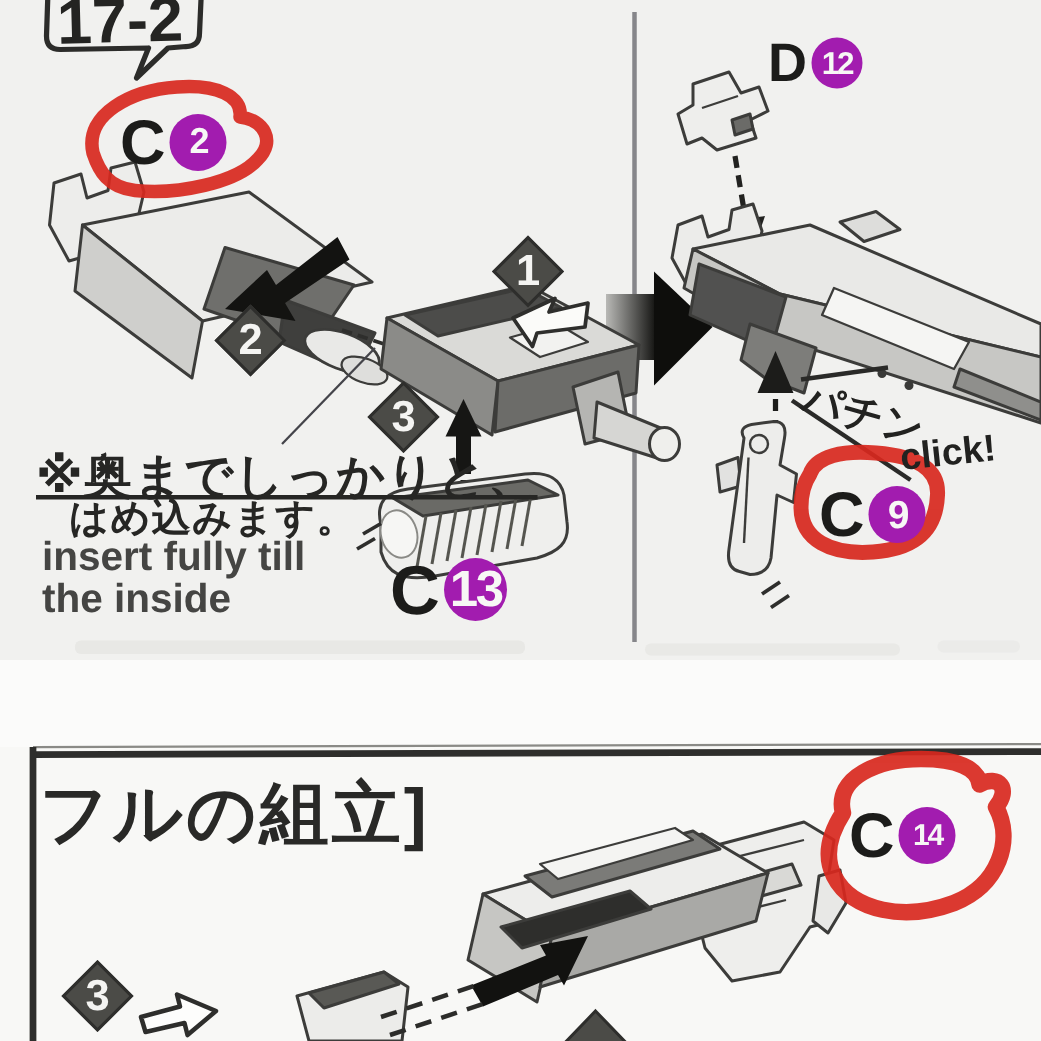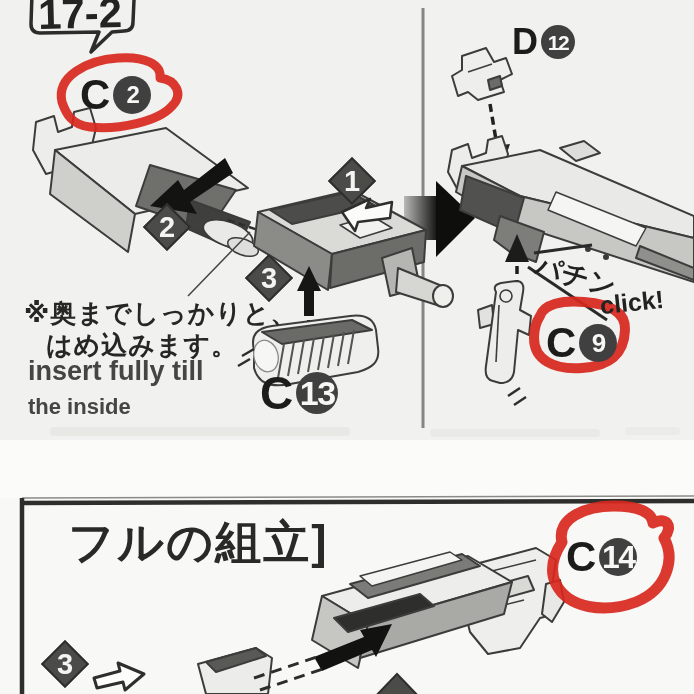--- a/index.html
+++ b/index.html
@@ -7,29 +7,29 @@
        font-family:"Liberation Sans","DejaVu Sans",sans-serif;}
   #stage{position:relative;width:694px;height:694px;overflow:hidden;}
   .sect-top{position:absolute;left:0;top:0;width:694px;height:440px;background:#f1f1ef;}
   .sect-bottom{position:absolute;left:0;top:498px;width:694px;height:196px;background:#f8f8f6;}
   svg.art{position:absolute;left:0;top:0;pointer-events:none;}
   .txt{position:absolute;color:#262624;font-weight:bold;white-space:nowrap;}
   
   .part-label{position:absolute;display:flex;align-items:center;gap:3px;color:#1c1c1a;font-weight:bold;}
   .part-label .ltr{line-height:1;}
   .part-label .num{display:inline-flex;align-items:center;justify-content:center;
-      background:#404040;color:#f7f7f5;border-radius:50%;line-height:1;letter-spacing:-1.5px;font-weight:bold;}
+      background:#a21caf;color:#f7f7f5;border-radius:50%;line-height:1;letter-spacing:-1.5px;font-weight:bold;}
   
   .diamond{position:absolute;width:46px;height:46px;}
   .diamond::before{content:"";position:absolute;inset:6px;background:#4b4b47;
       border:2px solid #2e2e2c;transform:rotate(45deg);}
   .diamond span{position:absolute;inset:0;display:flex;align-items:center;justify-content:center;
       color:#f4f4f2;font-weight:bold;font-size:29px;}
   .jp{letter-spacing:1px;}
-  .heading{font-size:46px;letter-spacing:2px;color:#292927;margin-left:42px;}
+  .heading{font-size:46px;letter-spacing:2px;color:#292927;}
   .sfx-jp{transform:rotate(16deg);font-size:27px;color:#222220;}
   .sfx-en{transform:rotate(-6deg);font-size:25px;color:#222220;}
   .step-badge{font-size:42px;color:#242422;transform:rotate(-1.5deg);}
 </style>
 </head>
 <body>
 
 <div id="stage">
   <div class="sect-top"></div>
   <div class="sect-bottom"></div>
@@ -210,38 +210,38 @@
   <div class="part-label" style="left:260px;top:370px;">
     <span class="ltr" style="font-size:46px;">C</span>
     <span class="num" style="width:42px;height:42px;font-size:34px;">13</span>
   </div>
   <div class="part-label" style="left:546px;top:322px;">
     <span class="ltr" style="font-size:42px;">C</span>
     <span class="num" style="width:38px;height:38px;font-size:26px;">9</span>
   </div>
   <div class="part-label" style="left:566px;top:536px;">
     <span class="ltr" style="font-size:42px;">C</span>
-    <span class="num" style="width:38px;height:38px;font-size:32px;">14</span>
+    <span class="num" style="width:38px;height:38px;font-size:20px;">14</span>
   </div>
 
   <div class="diamond" style="left:329px;top:158px;">
     <span>1</span>
     </div>
   <div class="diamond" style="left:144px;top:204px;">
     <span>2</span>
     </div>
   <div class="diamond" style="left:246px;top:255px;">
     <span>3</span>
     </div>
   <div class="diamond" style="left:42px;top:641px;">
     <span>3</span>
     </div>
 
-  <div class="txt jp" style="left:24px;top:296px;font-size:26px;">※奥までしっかりと、</div>
+  <div class="txt jp" style="left:24px;top:296px;font-size:32px;text-decoration:underline;">※奥までしっかりと、</div>
   <div class="txt" style="left:28px;top:356px;font-size:27px;color:#454543;">insert fully till</div>
   <div class="txt jp" style="left:46px;top:328px;font-size:26px;">はめ込みます。</div>
-  <div class="txt" style="left:28px;top:394px;font-size:22px;color:#454543;">the inside</div>
+  <div class="txt" style="left:28px;top:384px;font-size:27px;color:#454543;">the inside</div>
 
   <div class="txt sfx-jp" style="left:534px;top:258px;">パチン</div>
   <div class="txt sfx-en" style="left:600px;top:288px;">click!</div>
 
   <div class="txt heading" style="left:26px;top:512px;">フルの組立]</div>
 </div>
 
 </body></html>

